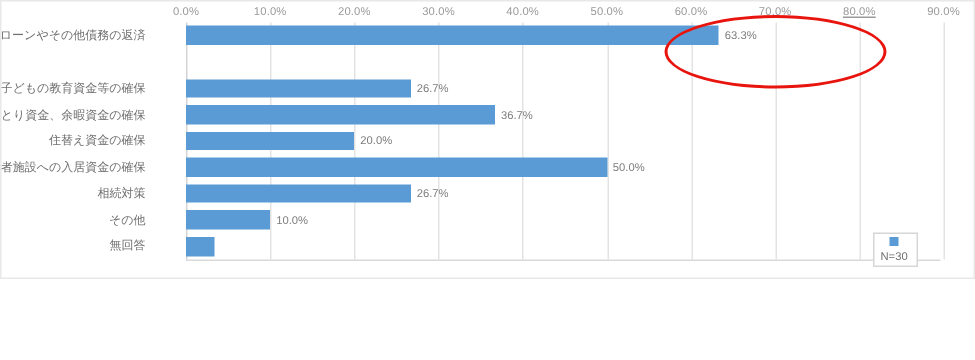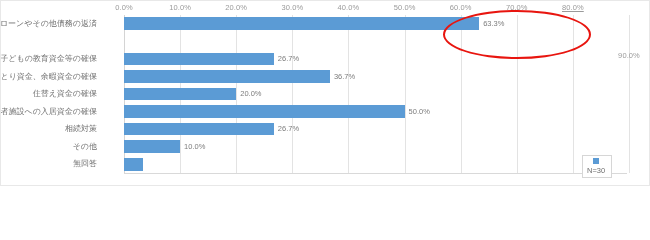--- a/index.html
+++ b/index.html
@@ -191,14 +191,14 @@
 
 <div class="xtick" style="left: 123px; text-align: center;">0.0%</div>
     <div class="xtick" style="left: 179.111px;">10.0%</div>
     <div class="xtick" style="left: 235.222px;">20.0%</div>
     <div class="xtick" style="left: 291.333px;">30.0%</div>
     <div class="xtick" style="left: 347.444px;">40.0%</div>
     <div class="xtick" style="left: 403.556px;">50.0%</div>
     <div class="xtick" style="left: 459.667px;">60.0%</div>
     <div class="xtick" style="left: 515.778px;">70.0%</div>
     <div class="xtick" style="left: 571.889px; text-decoration: underline;">80.0%</div>
-    <div class="xtick" style="left: 628px; margin-top: 48px;">90.0%</div>
+    <div class="xtick" style="left: 628px;">90.0%</div>
   </div>
 
 </body></html>

